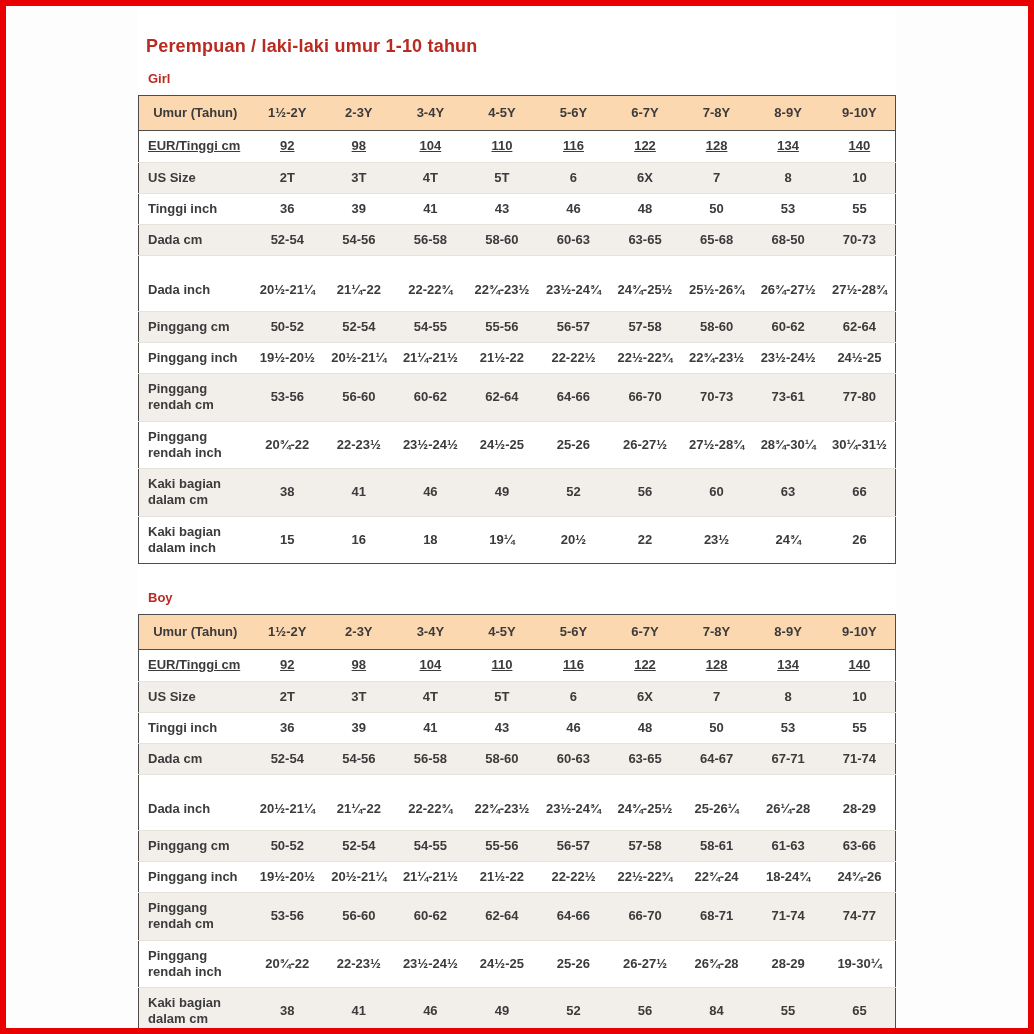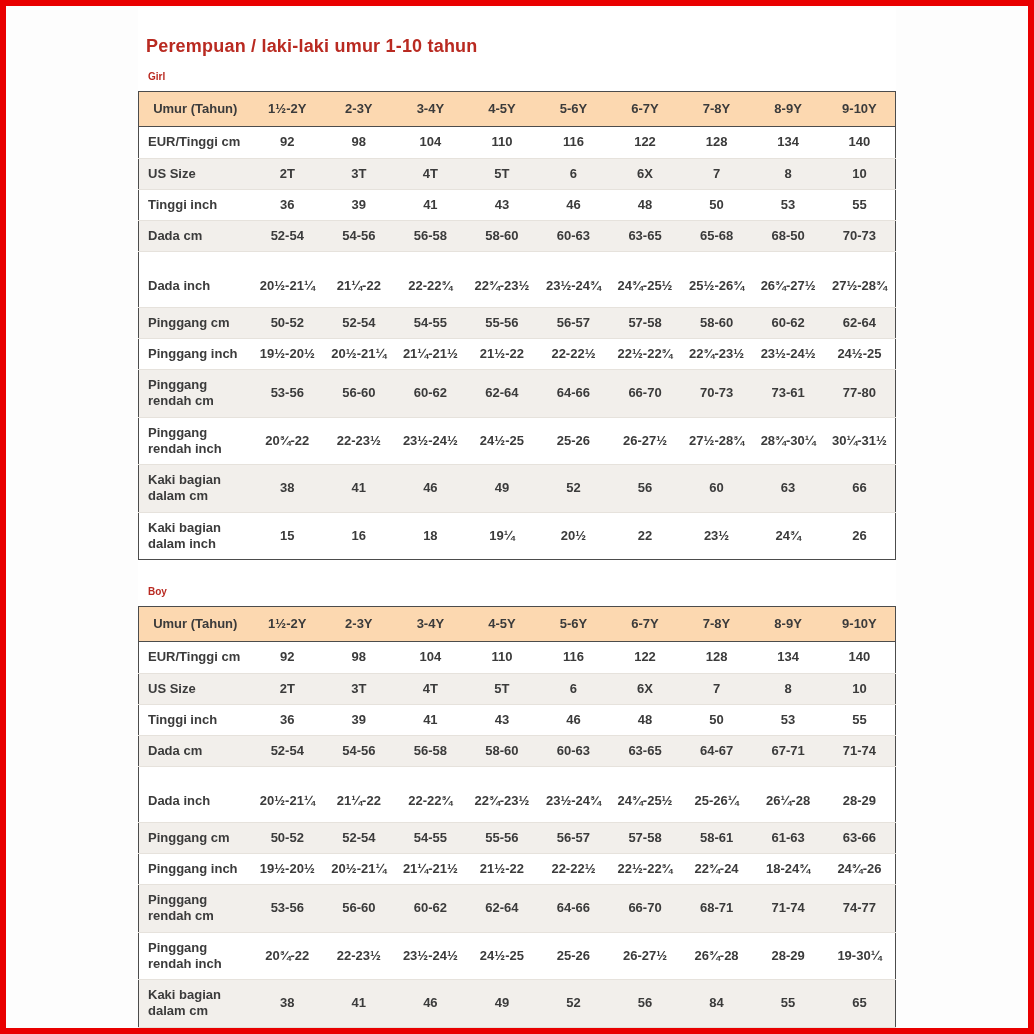--- a/index.html
+++ b/index.html
@@ -30,21 +30,21 @@
     padding-top:28px;
     font-size:18px;
     font-weight:bold;
     color:var(--title-red);
     letter-spacing:.2px;
   }
   .section{margin-top:14px;}
   .section + .section{margin-top:26px;}
   .section-heading{
     margin:0 0 0 10px;
-    font-size:10px;
+    font-size:13px;
     font-weight:bold;
     color:var(--title-red);
   }
   table.size-table{
     width:100%;
     margin-top:9px;
     border-collapse:collapse;
     border:1px solid var(--table-border);
     font-size:13px;
     color:var(--text-color);
@@ -57,21 +57,21 @@
     font-weight:bold;
     line-height:1.25;
     vertical-align:middle;
   }
   table.size-table thead th{
     background:var(--header-bg);
     padding:9px 3px;
     border-bottom:1px solid var(--table-border);
   }
   table.size-table tbody tr{border-top:1px solid var(--row-line);}
-  table.size-table tbody tr:first-child{border-top:none;}
+  table.size-table tbody tr:first-child{border-top:none;text-decoration:underline;}
   table.size-table tbody tr:nth-child(even){background:var(--stripe-bg);}
   table.size-table tbody th{
     text-align:left;
     padding-left:9px;
     padding-right:4px;
   }
   
   table.size-table tbody tr:nth-child(5) th,
   table.size-table tbody tr:nth-child(5) td{
     padding-top:26px;

